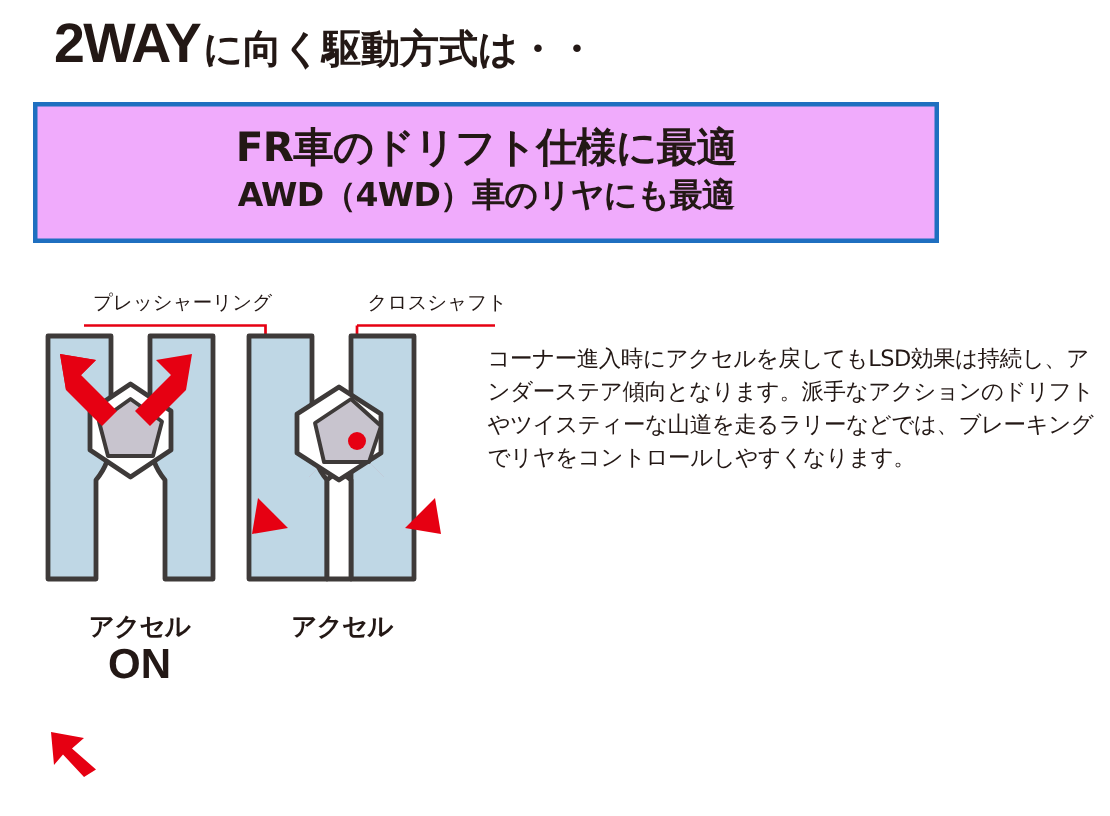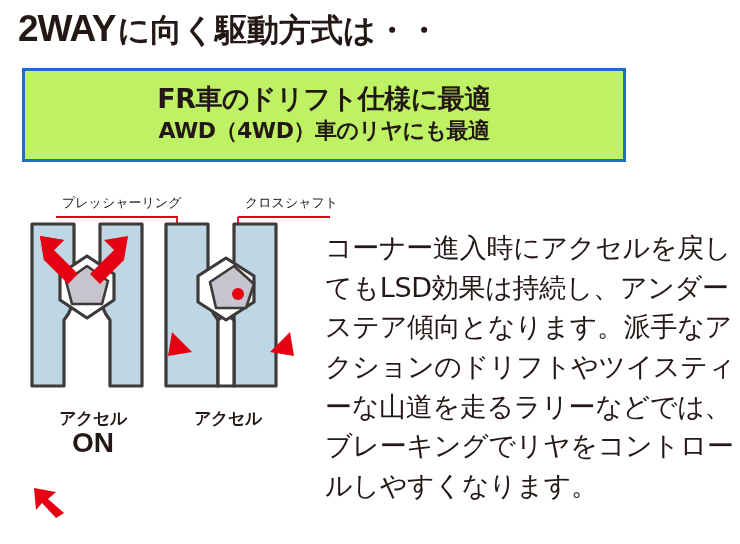--- a/index.html
+++ b/index.html
@@ -11,55 +11,55 @@
     height: 544px;
     background: #ffffff;
     font-family: "DejaVu Sans", sans-serif;
     overflow: hidden;
     position: relative;
   }
 
   
   #title-row {
     position: absolute;
-    left: 18px;
+    left: 36px;
     top: 10px;
     height: 48px;
     display: flex;
     align-items: baseline;
     white-space: nowrap;
   }
   #title-strong {
     font-family: "Liberation Sans", sans-serif;
     font-weight: bold;
     font-size: 37px;
     letter-spacing: -1px;
     color: #231815;
     line-height: 1;
   }
   #title-rest {
     font-family: "DejaVu Sans", sans-serif;
     font-weight: bold;
-    font-size: 32px;
+    font-size: 26px;
     color: #231815;
     line-height: 1;
     letter-spacing: 0px;
     margin-left: 2px;
   }
 
   
   #blue-box {
     position: absolute;
     left: 22px;
     top: 68px;
     width: 604px;
     height: 94px;
     border: 3px solid #1f6fc0;
     box-sizing: border-box;
-    background: #bef264;
+    background: #f0abfc;
   }
   #blue-box-inner {
     position: absolute;
     left: 0; right: 0;
     top: 12px;
     text-align: center;
   }
   #blue-line-1 {
     font-family: "DejaVu Sans", sans-serif;
     font-weight: bold;
@@ -126,21 +126,21 @@
   #caption-on  { left: 32px;  top: 410px; }
   #caption-off { left: 166px; top: 410px; }
 
   
   #body-text {
     position: absolute;
     left: 325px;
     top: 228px;
     width: 410px;
     font-family: "DejaVu Sans", sans-serif;
-    font-size: 27px;
+    font-size: 15px;
     line-height: 1.47;
     color: #231815;
     letter-spacing: -0.3px;
   }
 
   
   #legend {
     position: absolute;
     left: 30px;
     top: 484px;

